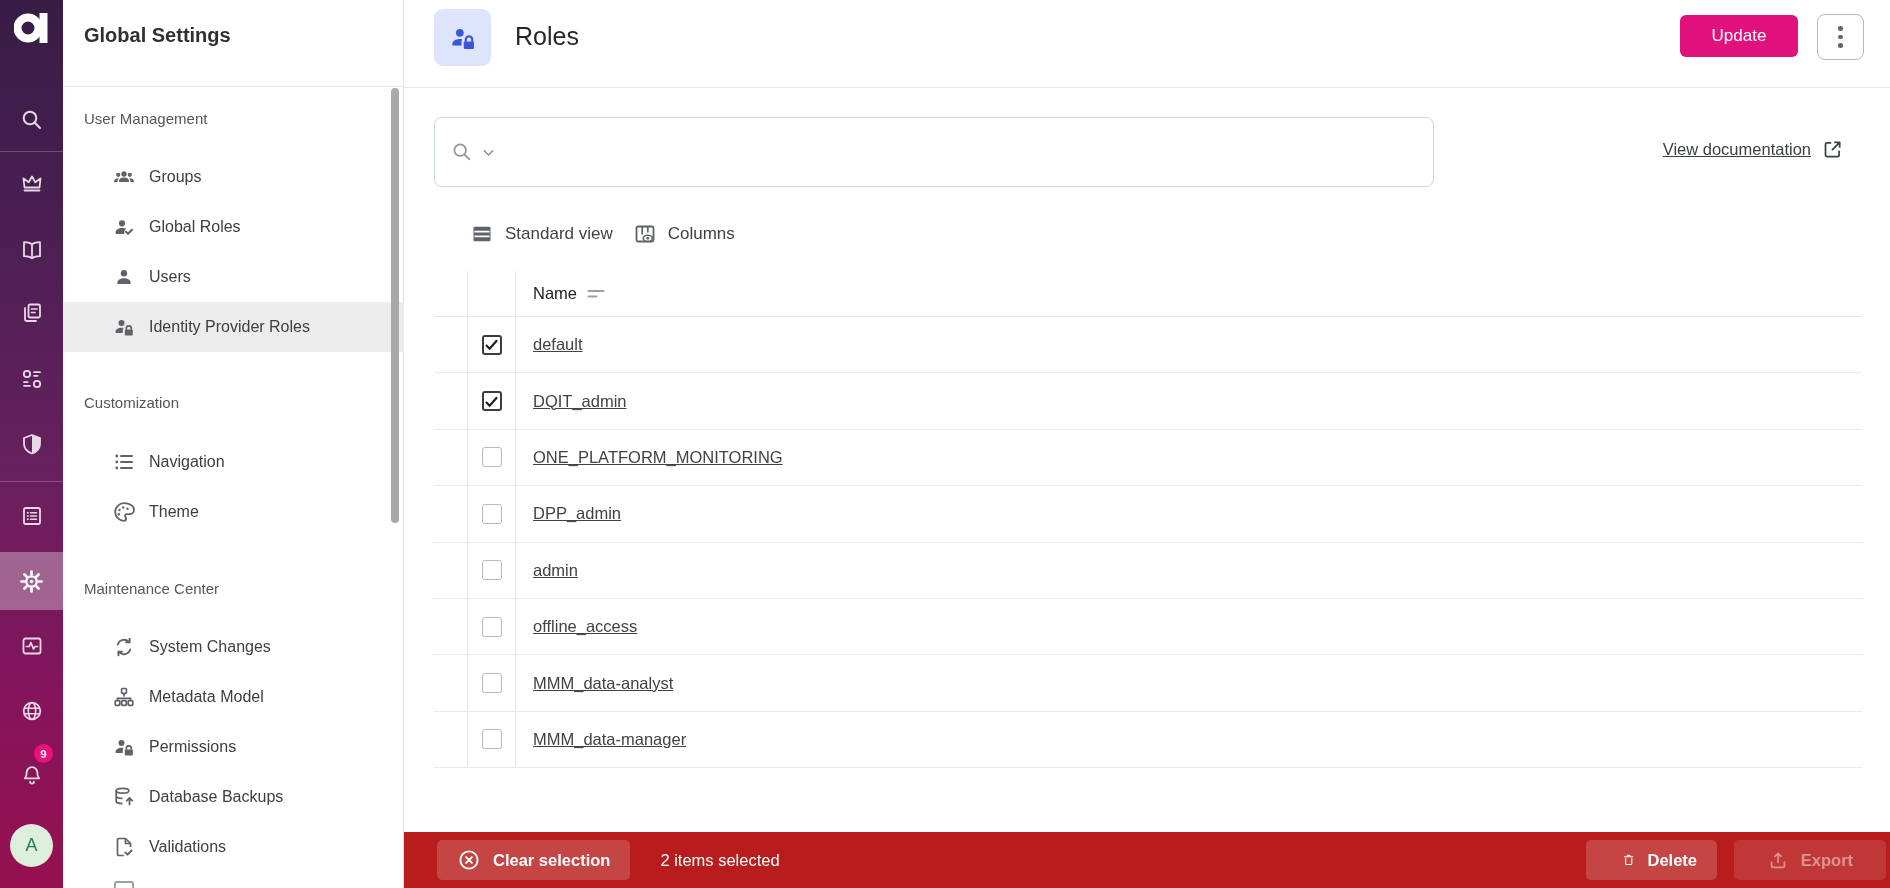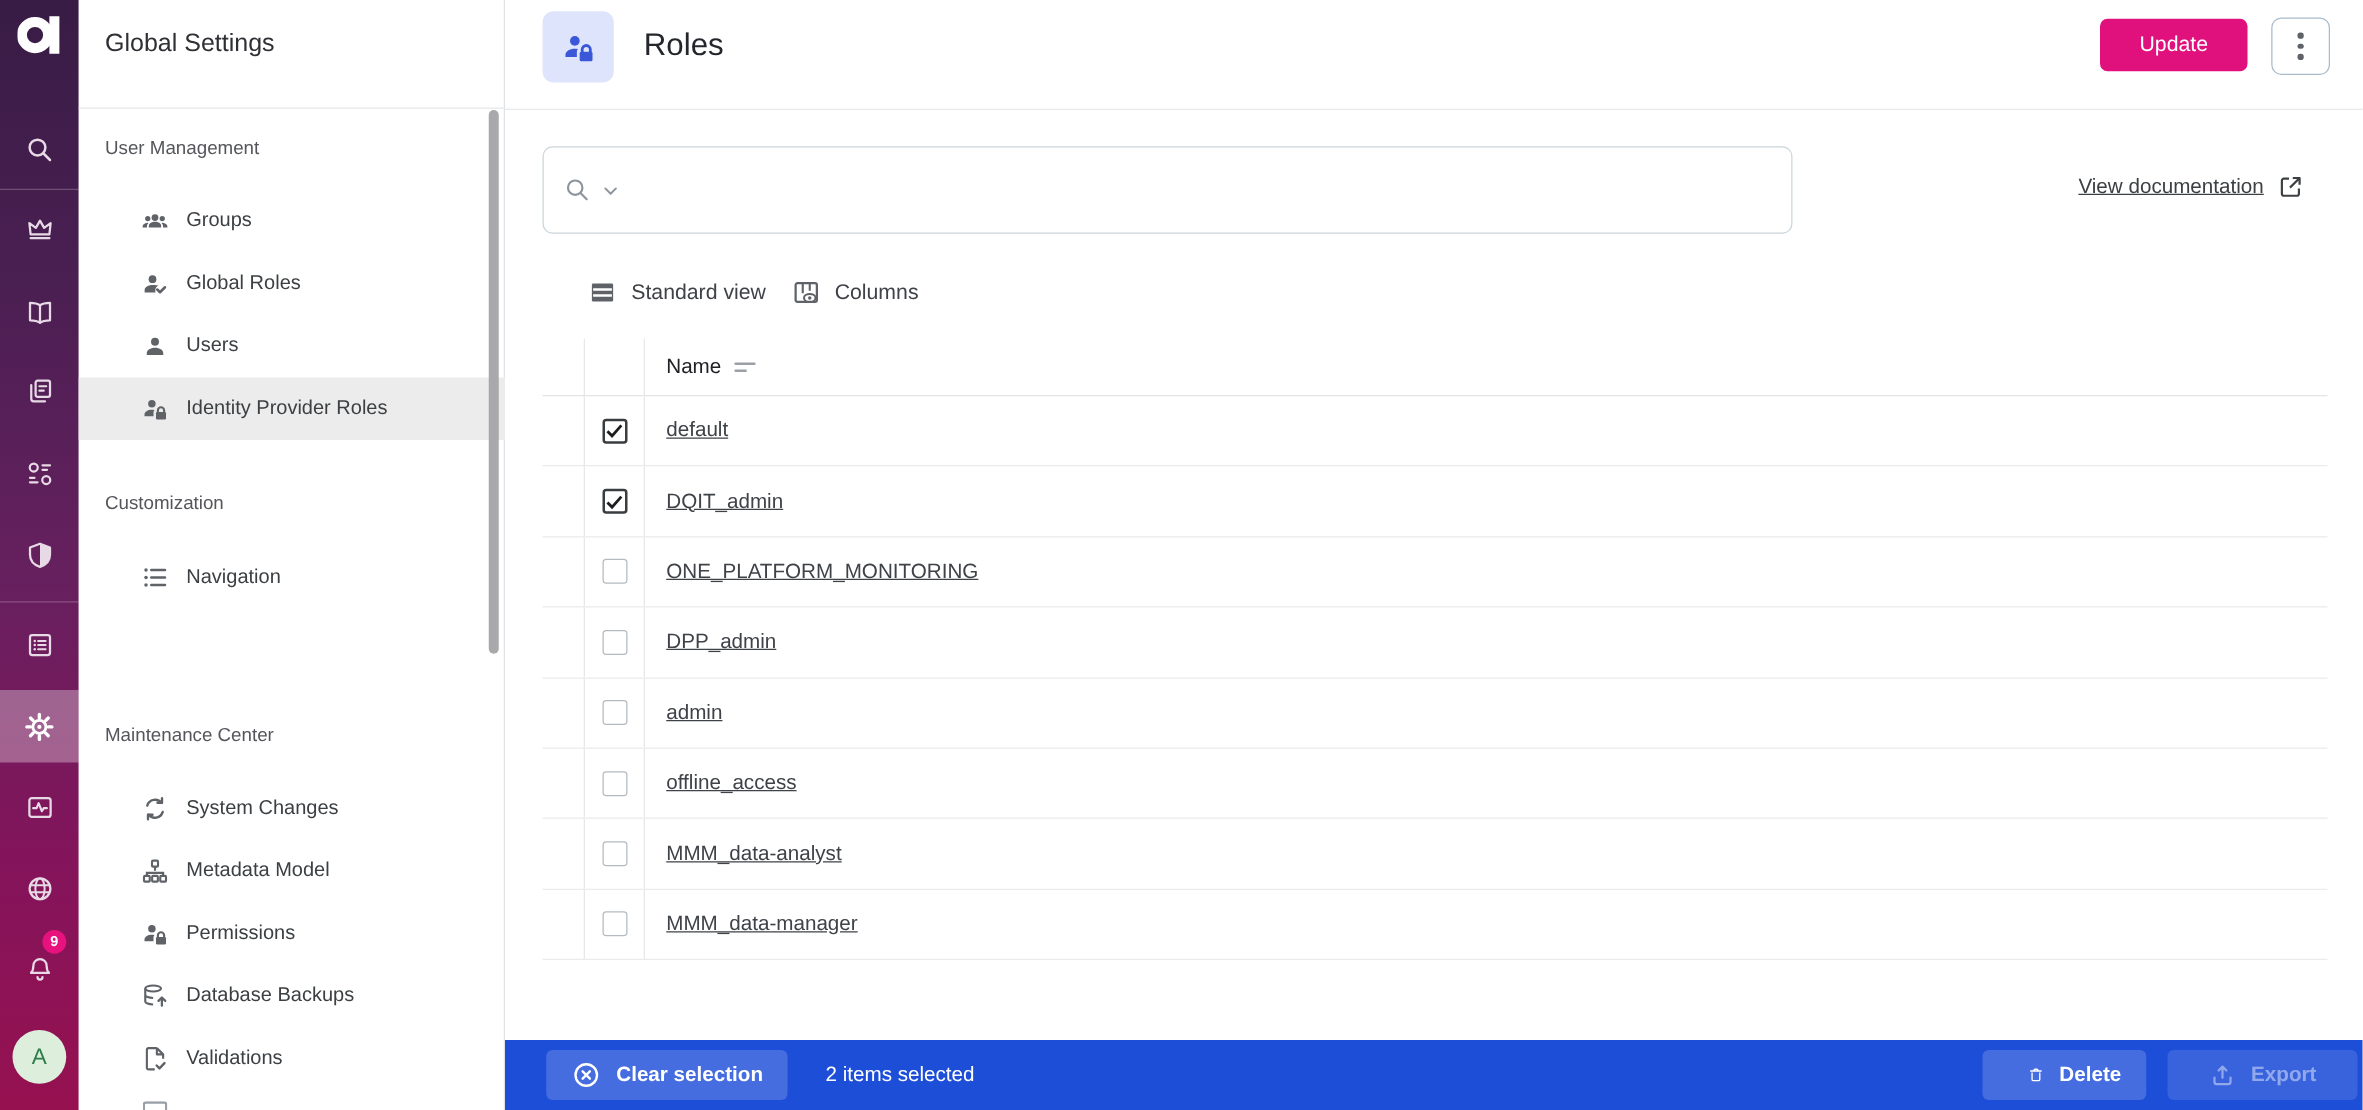--- a/index.html
+++ b/index.html
@@ -21,21 +21,21 @@
   .badge { position:absolute; top:-9px; right:10px; min-width:19px; height:19px; border-radius:10px;
            background:#e8127e; color:#fff; font-size:11.5px; font-weight:700;
            display:flex; align-items:center; justify-content:center; padding:0 4px; }
   .avatar { position:absolute; left:10px; top:824px; width:43px; height:43px; border-radius:50%;
             background:#ddeedd; color:#2f7d4b; font-size:18px; font-weight:500;
             display:flex; align-items:center; justify-content:center; cursor:pointer; }
 
   
   #sidebar { position:absolute; left:63px; top:0; width:341px; height:888px;
              background:#fff; border-right:1px solid #dfe3e6; }
-  .sb-title { position:absolute; left:21px; top:24px; font-size:20px; font-weight:400; color:#2f3034; }
+  .sb-title { position:absolute; left:21px; top:24px; font-size:20px; font-weight:700; color:#2f3034; }
   .sb-divider { position:absolute; left:0; right:0; top:86px; height:1px; background:#e4e6e8; }
   .sb-section { position:absolute; left:21px; font-size:15px; color:#55565b; }
   .sb-item { position:absolute; left:0; width:341px; height:50px; display:flex; align-items:center;
              gap:13px; padding-left:49px; font-size:16px; color:#3c4043; cursor:pointer; }
   .sb-item.active { background:#ececec; }
   .sb-icon { width:24px; height:24px; color:#5f6368; flex:none; }
   .sb-thumb { position:absolute; left:328px; top:88px; width:8px; height:435px;
               border-radius:4px; background:#a9a9ac; cursor:grab; }
   .sb-partial { position:absolute; left:51px; top:881px; width:20px; height:7px;
                 border:2px solid #9aa0a6; border-bottom:none; border-radius:3px 3px 0 0; }
@@ -76,21 +76,21 @@
   .col-c { flex:1; padding-left:17px; display:flex; align-items:center; gap:10px; }
   .th-name { font-size:16.5px; font-weight:500; color:#202124; }
   .sort-ic { color:#9aa0a6; cursor:pointer; }
   .checkbox { width:20px; height:20px; border:1.5px solid #b4bac0; border-radius:3px; background:#fff;
               display:flex; align-items:center; justify-content:center; cursor:pointer; }
   .checkbox svg { display:none; }
   .checkbox.checked { border:2px solid #3a3d40; }
   .checkbox.checked svg { display:block; }
   .name-link { font-size:16.5px; color:#3f4247; text-decoration:underline; cursor:pointer; }
 
-  .selection-bar { position:absolute; left:0; right:0; top:832px; height:56px; background:#1d4ed8;
+  .selection-bar { position:absolute; left:0; right:0; top:832px; height:56px; background:#b91c1c;
                    display:flex; align-items:center; padding:0 4px 0 33px; }
   .bar-btn { display:flex; align-items:center; justify-content:center; gap:12px; height:40px;
              border:none; border-radius:5px; background:rgba(255,255,255,.18); color:#fff;
              font-size:16.5px; font-weight:700; font-family:inherit; cursor:pointer; padding:0 20px; }
   .bar-status { margin-left:30px; color:#fff; font-size:16.5px; font-weight:500; }
   .bar-spacer { flex:1; }
   .export-btn { margin-left:17px; background:rgba(255,255,255,.12); color:rgba(255,255,255,.45);
                 width:152px; cursor:default; }
   .delete-btn { width:131px;padding-left:36px; }
 </style>
@@ -249,20 +249,32 @@
   <div class="sb-item" style="top:437px">
     <svg class="sb-icon" viewBox="0 0 24 24">
         <g fill="currentColor">
           <circle cx="4.8" cy="6" r="1.4"></circle>
           <circle cx="4.8" cy="12" r="1.4"></circle>
           <circle cx="4.8" cy="18" r="1.4"></circle>
         </g>
         <path d="M9 6h11M9 12h11M9 18h11" stroke="currentColor" stroke-width="2" stroke-linecap="round"></path>
       </svg>
     <span>Navigation</span>
+  </div>
+  <div class="sb-item" style="top:487px">
+    <svg class="sb-icon" viewBox="0 0 24 24">
+        <path d="M12 3.2a8.8 8.8 0 0 0 0 17.6c1.2 0 2.1-.9 2.1-2 0-.5-.2-1-.5-1.3-.3-.4-.5-.8-.5-1.3 0-1.1.9-2 2-2h2.4a4.5 4.5 0 0 0 4.5-4.5c0-3.7-4.5-6.5-10-6.5Z" fill="none" stroke="currentColor" stroke-width="1.8"></path>
+        <g fill="currentColor">
+          <circle cx="7.5" cy="10" r="1.2"></circle>
+          <circle cx="11.2" cy="7.5" r="1.2"></circle>
+          <circle cx="15.5" cy="8.7" r="1.2"></circle>
+          <circle cx="6.8" cy="14.2" r="1.2"></circle>
+        </g>
+      </svg>
+    <span>Theme</span>
   </div>
 
   <div class="sb-section" style="top:580px">Maintenance Center</div>
 
   <div class="sb-item" style="top:622px">
     <svg class="sb-icon" viewBox="0 0 24 24">
         <path d="M5.8 9.5a6.6 6.6 0 0 1 11.5-2.2" fill="none" stroke="currentColor" stroke-width="1.9" stroke-linecap="round"></path>
         <path d="M17.6 3.6v3.6H14" fill="none" stroke="currentColor" stroke-width="1.9" stroke-linecap="round" stroke-linejoin="round"></path>
         <path d="M18.2 14.5a6.6 6.6 0 0 1-11.5 2.2" fill="none" stroke="currentColor" stroke-width="1.9" stroke-linecap="round"></path>
         <path d="M6.4 20.4v-3.6H10" fill="none" stroke="currentColor" stroke-width="1.9" stroke-linecap="round" stroke-linejoin="round"></path>

